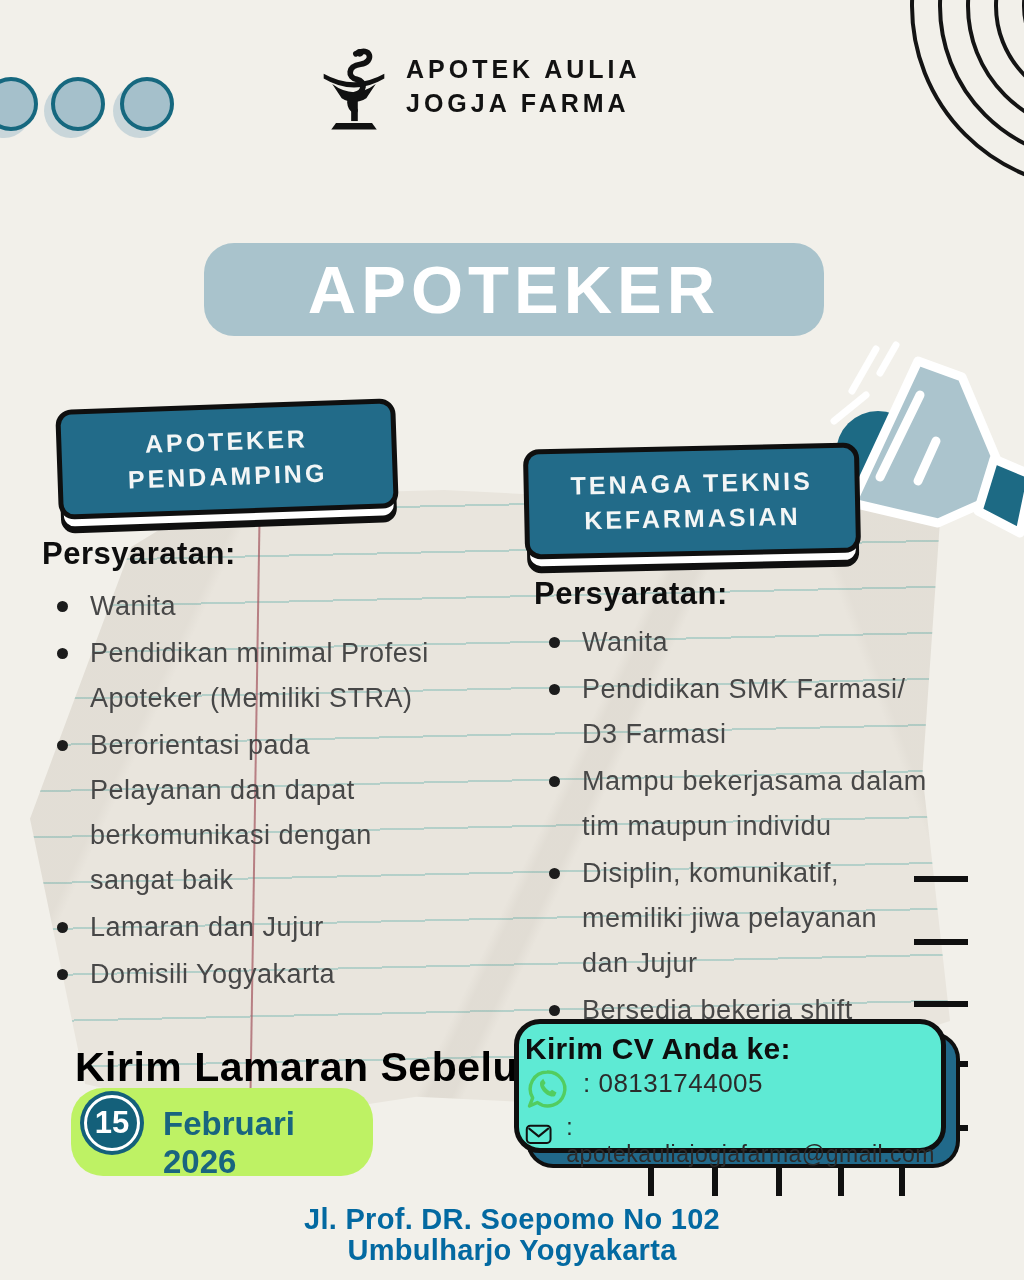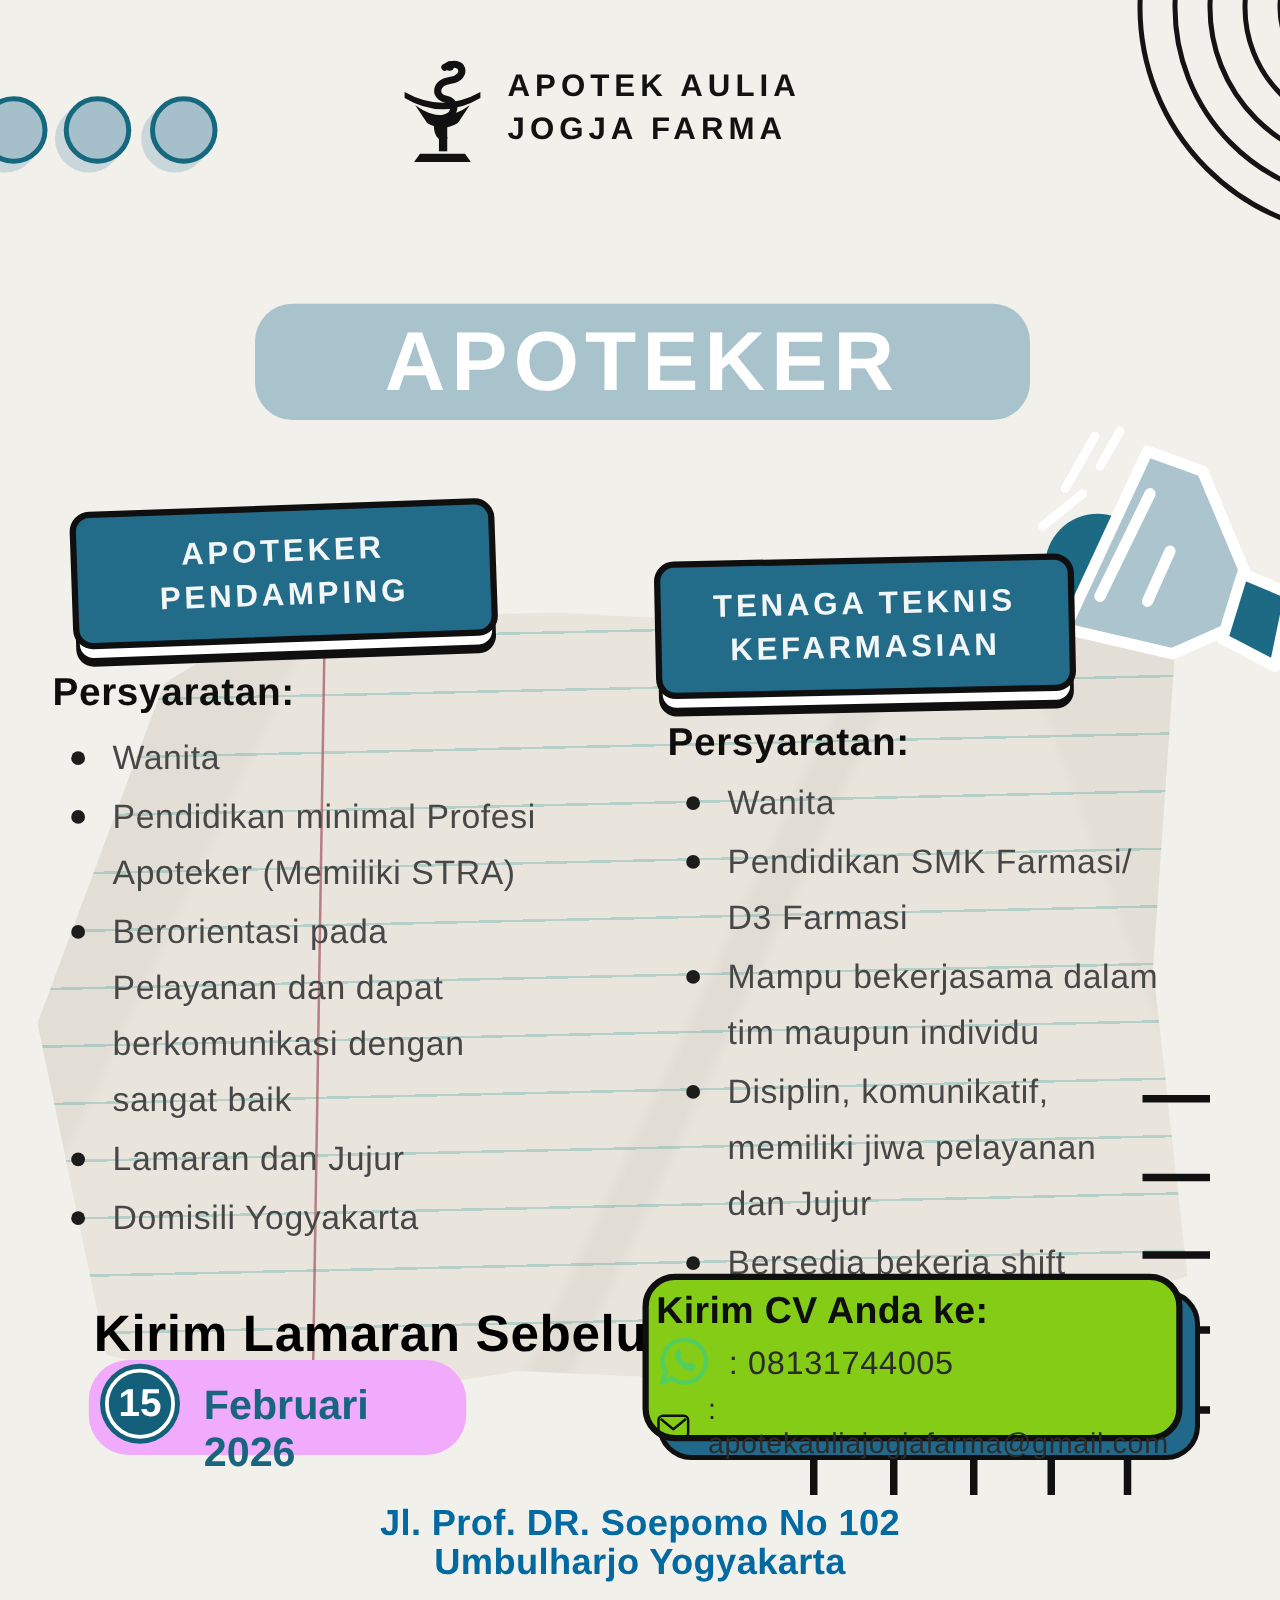--- a/index.html
+++ b/index.html
@@ -73,37 +73,37 @@
   ul.req li { position:relative; padding-left:48px; margin-bottom:2px; white-space:pre-line; letter-spacing:.5px; }
   ul.req li::before {
     content:""; position:absolute; left:15px; top:17px;
     width:11px; height:11px; border-radius:50%; background:#1c1c1c;
   }
   
   .deadline-label {
     position:absolute; left:75px; top:1044px; z-index:2;
     font-size:41px; font-weight:bold; color:#000000; letter-spacing:.5px;
   }
-  .date-plate { position:absolute; left:71px; top:1088px; width:302px; height:76px; background:#f0abfc; z-index:2;border-radius:32px; }
+  .date-plate { position:absolute; left:71px; top:1088px; width:302px; height:88px; background:#bef264; z-index:2;border-radius:32px; }
   .date-circle {
     position:absolute; left:9px; top:3px; width:64px; height:64px; border-radius:50%;
     background:#14607a; color:#fff; font-weight:bold; font-size:31px;
     display:flex; align-items:center; justify-content:center;
   }
   .date-circle::after { content:""; position:absolute; inset:4px; border:3px solid #fff; border-radius:50%; }
   .date-monthyear { position:absolute; left:92px; top:17px; font-size:33px; font-weight:bold; color:#19657f; }
   
   .cv-card {
     position:absolute; left:514px; top:1019px; width:432px; height:134px; z-index:4;
-    background:#84cc16; border:5px solid #0f0f0f; border-radius:26px;
+    background:#5eead4; border:5px solid #0f0f0f; border-radius:26px;
     box-shadow:13px 14px 0 -3px #21698a, 13px 14px 0 1px #0f0f0f;
     padding:8px 6px; box-sizing:border-box;
   }
   .cv-heading { font-size:30px; font-weight:bold; color:#0e0e0e; letter-spacing:.3px; }
-  .cv-row { display:flex; align-items:center; gap:14px; margin-top:2px; }
+  .cv-row { display:flex; gap:14px; margin-top:2px; }
   .cv-row .val { font-size:26px; color:#2b2b2b; letter-spacing:.5px; }
   .cv-row .val.email { font-size:23px; }
   
   .tick-v { position:absolute; width:6px; height:30px; background:#101010; top:1166px; z-index:2; }
   .dash-h { position:absolute; height:6px; width:54px; background:#101010; left:914px; z-index:2; }
   .nub-h  { position:absolute; height:6px; width:16px; background:#101010; left:952px; z-index:2; }
   
   .address {
     position:absolute; left:0; right:0; top:1204px; text-align:center; z-index:2;
     font-size:29px; font-weight:bold; color:#0369a1; line-height:31px; letter-spacing:.3px;

